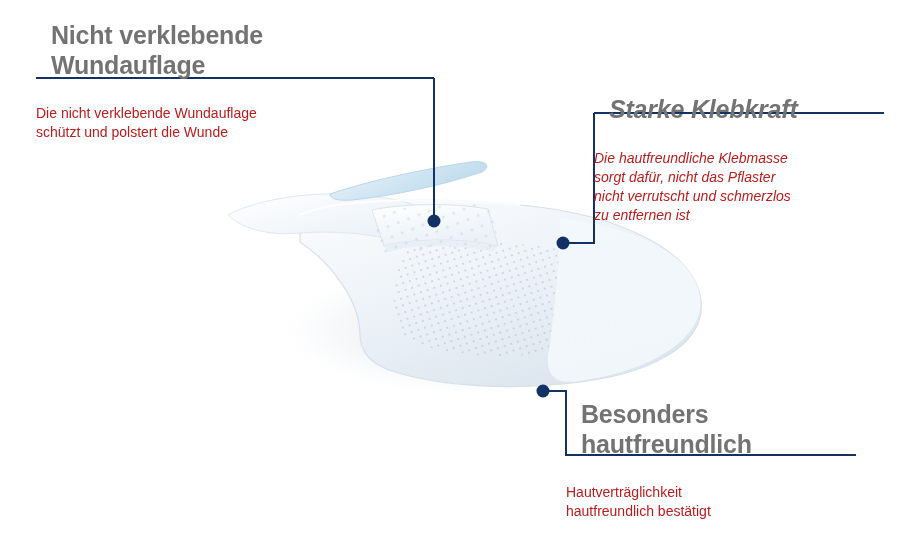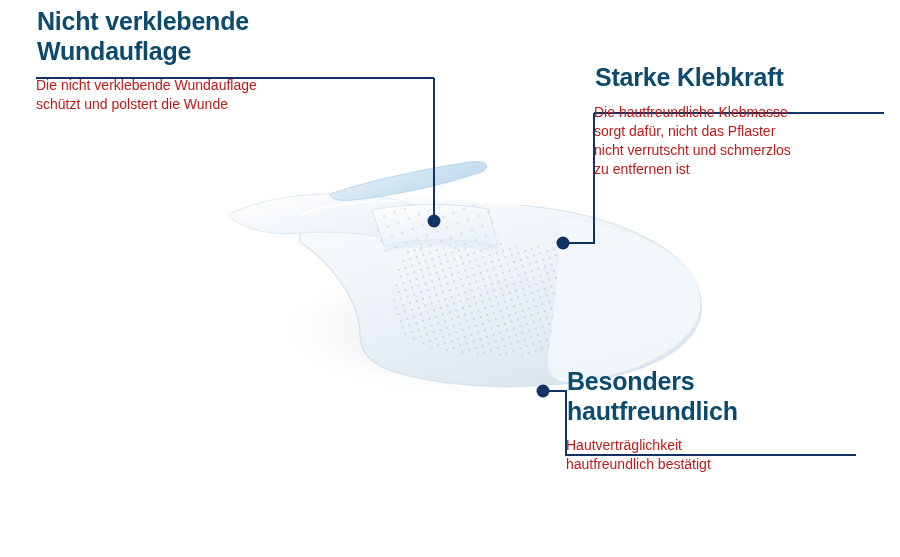--- a/index.html
+++ b/index.html
@@ -23,52 +23,53 @@
   .product-svg {
     position: absolute;
     left: 0; top: 0;
     width: 900px;
     height: 557px;
   }
   .callout {
     position: absolute;
   }
   .callout .title {
-    color: #0c4a6e;
+    color: #737373;
     font-weight: bold;
     font-size: 25px;
     line-height: 1.18;
     letter-spacing: -0.2px;
-    margin: 1px;
+    margin: 15px;
     white-space: pre-line;
   }
   .callout .body {
     color: #b91c1c;
     font-size: 14px;
     line-height: 1.38;
     margin: 0;
     padding-top: 9px;
     white-space: pre-line;
   }
   
   #callout-wound-pad {
     left: 36px;
     top: 6px;
     width: 300px;
   }
   
   #callout-adhesion {
     left: 594px;
-    top: 62px;
+    top: 80px;
     width: 300px;
+    font-style: italic;
   }
   
   #callout-skin-friendly {
     left: 566px;
-    top: 366px;
+    top: 385px;
     width: 310px;
   }
   .leader-svg {
     position: absolute;
     left: 0; top: 0;
     width: 900px;
     height: 557px;
     pointer-events: none;
   }
 </style>

